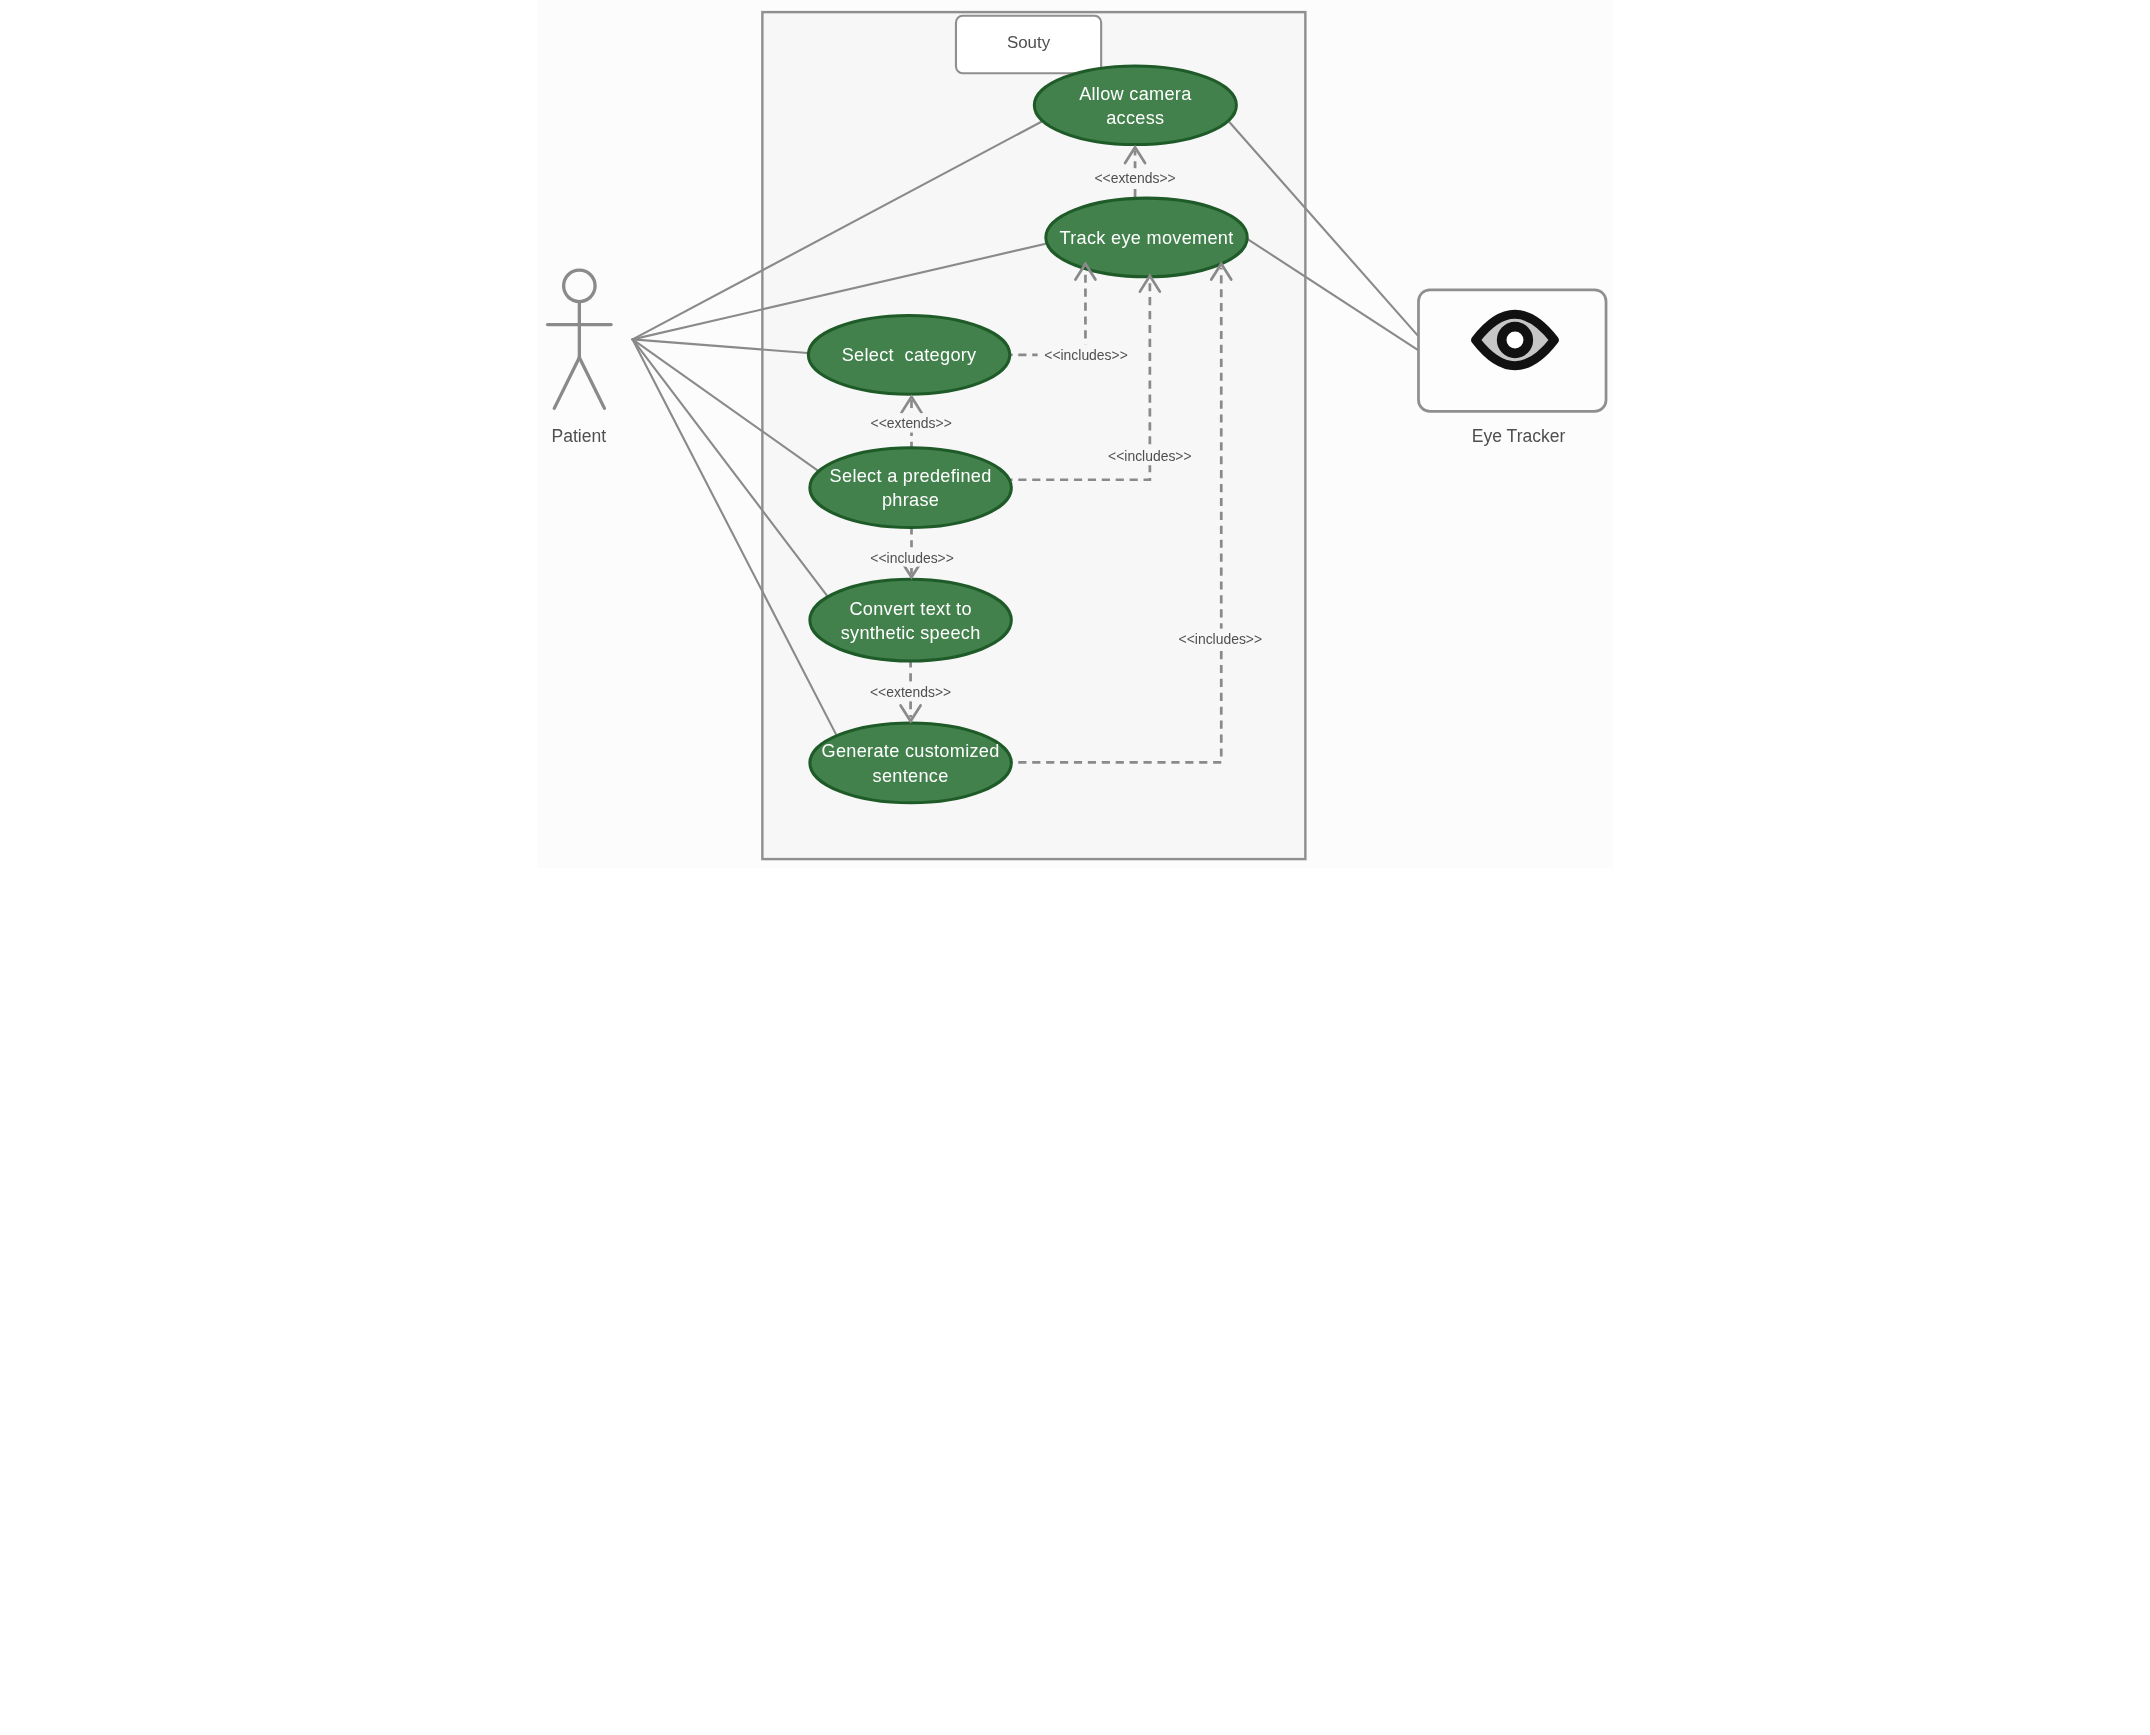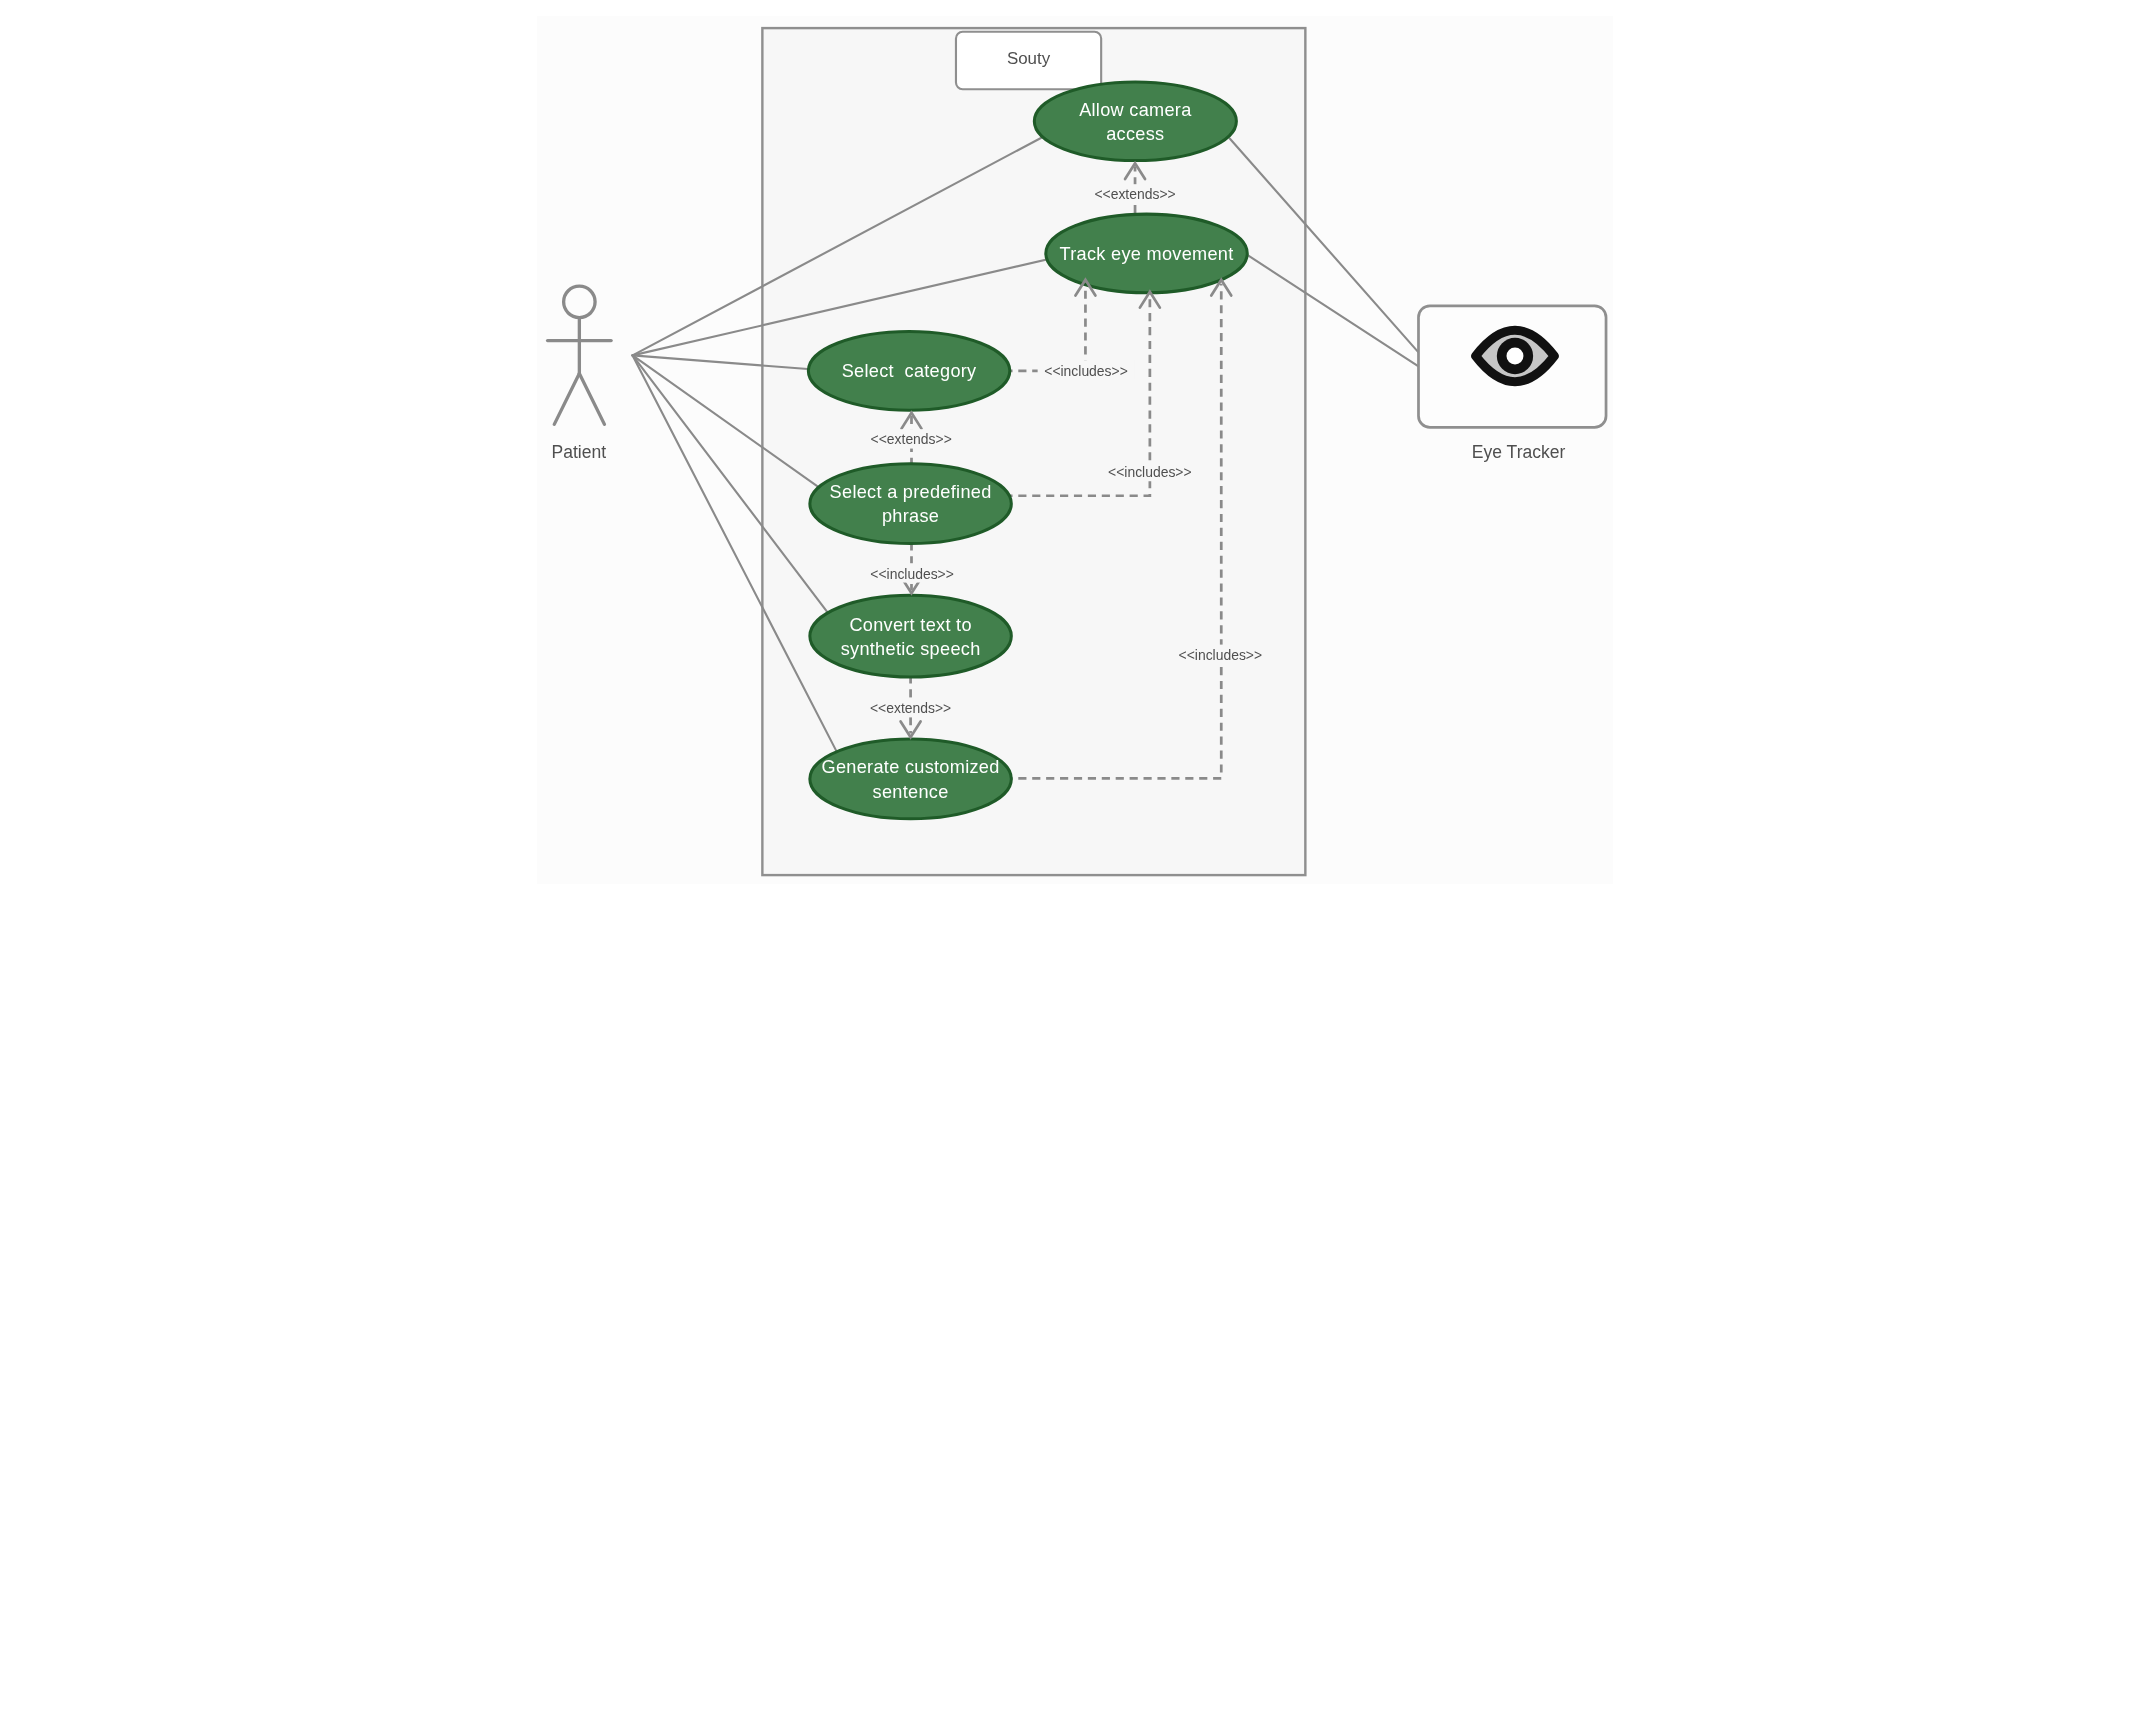--- a/index.html
+++ b/index.html
@@ -1,16 +1,16 @@
 <!DOCTYPE html>
 <html style="--background: #fcfcfc; --system-fill: #f7f7f7; --system-border: #8f8f8f; --use-case-fill: #42804c; --use-case-border: #1f5b28; --use-case-text: #ffffff; --line: #8a8a8a; --label-text: #4f4f4f; --title-text: #4f4f4f; --actor: #8a8a8a; --eye-icon: #111111; --eye-sclera: #c6c6c6;font-size:9.7px"><head>
 <meta charset="utf-8">
 <style>
   html, body { margin: 0; padding: 0; background: #ffffff; }
-  .stage { width: 100%; max-width: 1076px; margin: 16px auto; }
+  .stage { width: 100%; max-width: 1076px; margin: 0 auto; }
   svg { display: block; width: 100%; height: auto; font-family: "Liberation Sans", sans-serif; }
 
   .canvas-bg   { fill: var(--background, #fcfcfc); }
   .sysbox      { fill: var(--system-fill, #f7f7f7); stroke: var(--system-border, #8f8f8f); stroke-width: 8; }
   .titlebox    { fill: #ffffff; stroke: var(--system-border, #8f8f8f); stroke-width: 7; }
   .title-text  { fill: var(--title-text, #4f4f4f); font-size: 56px; text-anchor: middle; }
 
   .assoc       { stroke: var(--line, #8a8a8a); stroke-width: 7; fill: none; stroke-linecap: round; }
   .dashed      { stroke: var(--line, #8a8a8a); stroke-width: 9; fill: none; stroke-dasharray: 27 19; }
   .arrowhead   { stroke: var(--line, #8a8a8a); stroke-width: 9; fill: none;

